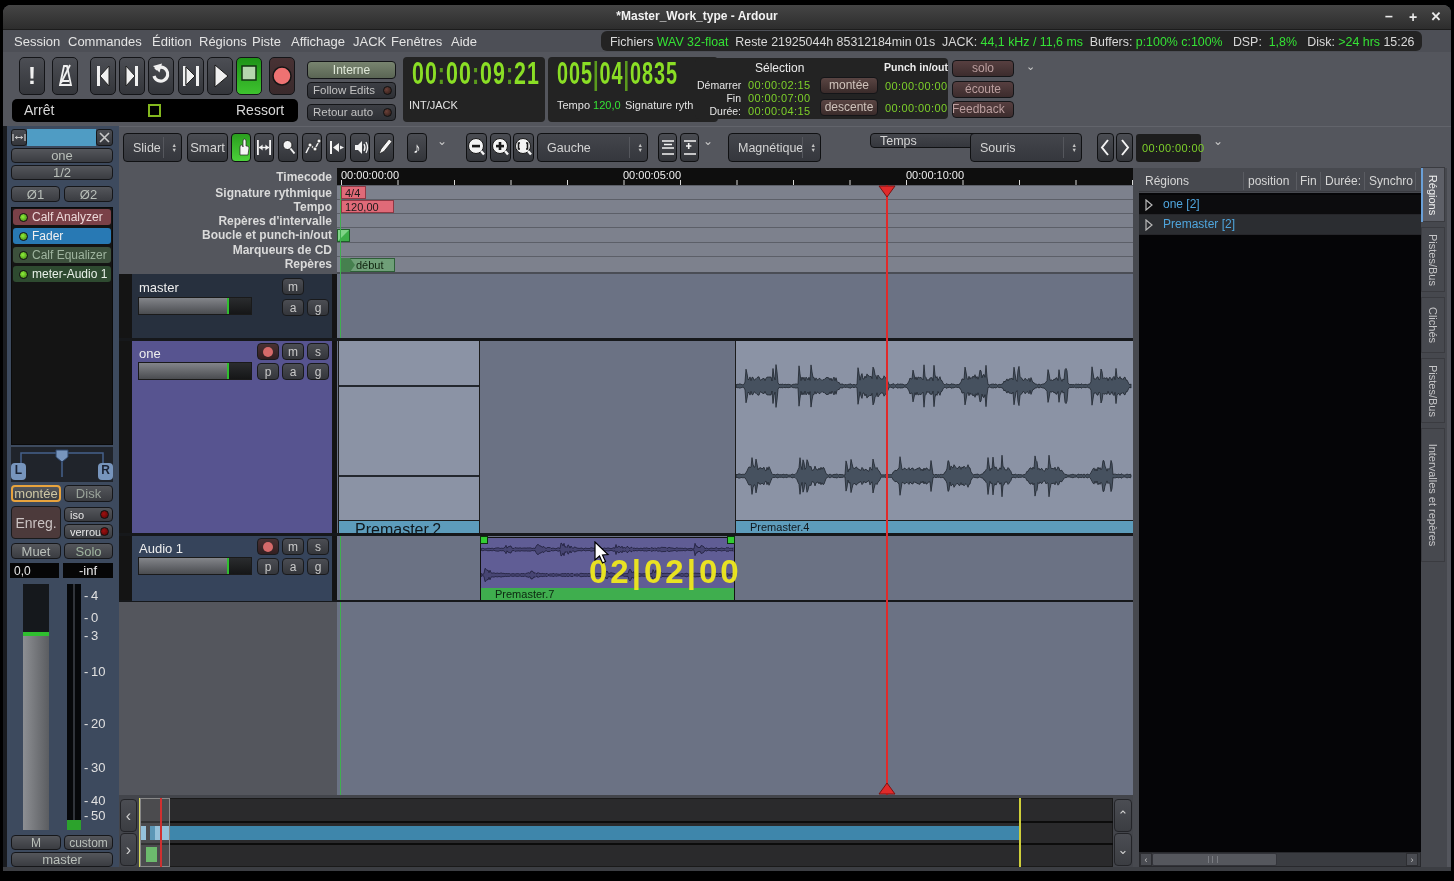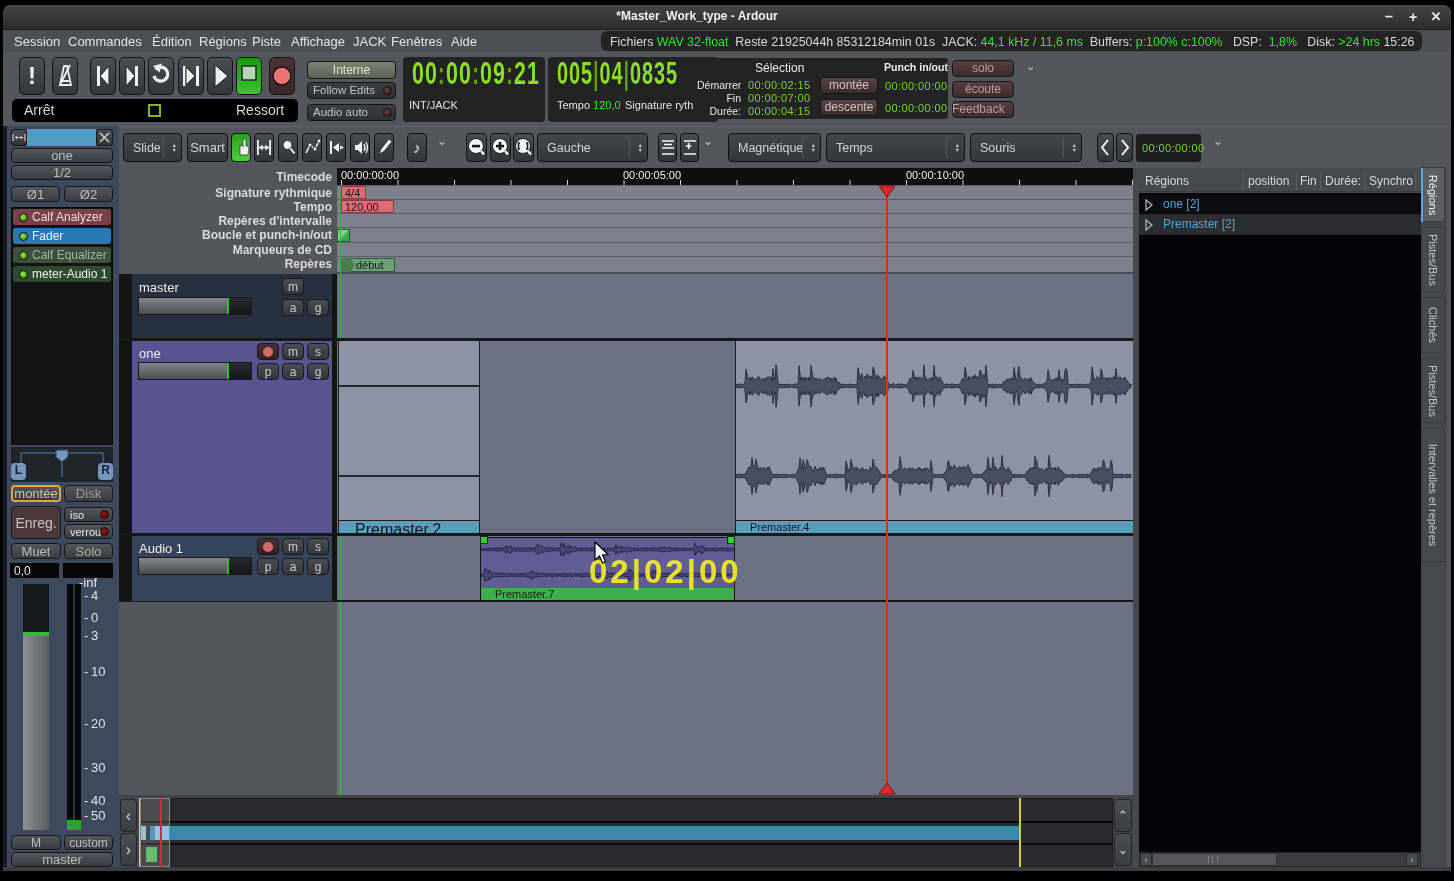--- a/index.html
+++ b/index.html
@@ -97,21 +97,21 @@
 <div class="ab" style="left:12px;top:99px;width:286px;height:23px;background:#000;border-radius:5px"></div>
 <div class="ab" style="left:24px;top:102px;font-size:14px;color:#d6d6d6">Arrêt</div>
 <div class="ab" style="left:148px;top:104px;width:13px;height:13px;background:#000;border:2px solid #83b71e"></div>
 <div class="ab" style="left:236px;top:102px;font-size:14px;color:#d6d6d6">Ressort</div>
 <div class="btn" style="left:307px;top:61px;width:89px;height:18px;background:linear-gradient(#78846f,#5a6554);border-radius:4px"></div>
 <div class="ab" style="left:307px;top:63px;width:89px;text-align:center;font-size:12px;color:#dfe8d8">Interne</div>
 <div class="btn" style="left:307px;top:82px;width:89px;height:17px;background:linear-gradient(#3c3e44,#2e3035);border-radius:4px"></div>
 <div class="ab" style="left:313px;top:84px;font-size:11.5px;color:#c2c2c2">Follow Edits</div>
 <div class="ab" style="left:383px;top:86px;width:9px;height:9px;border-radius:50%;background:radial-gradient(circle at 35% 35%, #6a4038, #2a1a16);border:1px solid #111"></div>
 <div class="btn" style="left:307px;top:104px;width:89px;height:17px;background:linear-gradient(#3c3e44,#2e3035);border-radius:4px"></div>
-<div class="ab" style="left:313px;top:106px;font-size:11.5px;color:#c2c2c2">Audio auto</div>
+<div class="ab" style="left:313px;top:106px;font-size:11.5px;color:#c2c2c2">Retour auto</div>
 <div class="ab" style="left:383px;top:108px;width:9px;height:9px;border-radius:50%;background:radial-gradient(circle at 35% 35%, #6a4038, #2a1a16);border:1px solid #111"></div>
 <div class="clockbg" style="left:403px;top:57px;width:142px;height:65px"></div>
 <div class="ab digits" style="left:412px;top:56px;font-size:31px;letter-spacing:1.5px;transform:scaleX(0.69);transform-origin:0 0">00<span style="color:#5a9a1d">:</span>00<span style="color:#5a9a1d">:</span>09<span style="color:#5a9a1d">:</span>21</div>
 <div class="ab" style="left:409px;top:99px;font-size:11px;color:#e2e2e2">INT/JACK</div>
 <div class="clockbg" style="left:548px;top:57px;width:170px;height:65px"></div>
 <div class="ab digits" style="left:557px;top:56px;font-size:31px;letter-spacing:1.5px;transform:scaleX(0.64);transform-origin:0 0">005<span style="color:#5a9a1d">|</span>04<span style="color:#5a9a1d">|</span>0835</div>
 <div class="ab" style="left:557px;top:99px;font-size:11px;color:#e2e2e2">Tempo <span style="color:#35e235">120,0</span></div>
 <div class="ab" style="left:625px;top:99px;font-size:11px;color:#e2e2e2;width:93px;overflow:hidden;white-space:nowrap">Signature ryth</div>
 <div class="clockbg" style="left:695px;top:58px;width:253px;height:61px"></div>
 <div class="ab" style="left:755px;top:61px;font-size:12px;color:#ececec">Sélection</div>
@@ -216,21 +216,21 @@
 <div class="tbtn" style="left:680px;top:133px;width:19px;height:29px;"></div>
 <svg class="ab" style="left:680px;top:133px" width="19" height="29" viewBox="0 0 19 29">
     <path d="M4 8 h12 M8.7 10 v6 M6 13 h5.4 M4 21 h12" stroke="#f4f4f4" stroke-width="1.6"></path>
   </svg>
 <div class="ab" style="left:703px;top:134px;font-size:12px;color:#c8c8c8">⌄</div>
 <div class="drop" style="left:728px;top:133px;width:93px;height:29px">
     <span class="lbl">Magnétique</span>
     <span class="dv"></span>
     <span class="spin">▲<br>▼</span>
   </div>
-<div class="drop" style="left:826px;top:133px;width:139px;height:29px">
+<div class="drop" style="left:870px;top:133px;width:139px;height:15px">
     <span class="lbl">Temps</span>
     <span class="dv"></span>
     <span class="spin">▲<br>▼</span>
   </div>
 <div class="drop" style="left:970px;top:133px;width:112px;height:29px">
     <span class="lbl">Souris</span>
     <span class="dv"></span>
     <span class="spin">▲<br>▼</span>
   </div>
 <div class="tbtn" style="left:1097px;top:133px;width:17px;height:29px;"></div>
@@ -282,21 +282,21 @@
 <div class="mxbtn" style="left:11px;top:485px;width:50px;height:17px;border:2px solid #e8a33d;color:#cdc6a4">montée</div>
 <div class="mxbtn" style="left:64px;top:485px;width:49px;height:17px;color:#9aa39a">Disk</div>
 <div class="ab" style="left:11px;top:506px;width:50px;height:33px;background:#4c3a3b;border:1px solid #191a1c;border-radius:4px;color:#cbc3c3;font-size:14px;display:flex;align-items:center;justify-content:center">Enreg.</div>
 <div class="mxbtn" style="left:64px;top:507px;width:49px;height:15px;color:#e6e6e6;font-size:11px;justify-content:flex-start;padding-left:5px">iso</div>
 <div class="ab" style="left:100px;top:510px;width:9px;height:9px;border-radius:50%;background:radial-gradient(circle at 40% 40%, #a01010, #500606);border:1px solid #111"></div>
 <div class="mxbtn" style="left:64px;top:524px;width:49px;height:15px;color:#e6e6e6;font-size:11px;justify-content:flex-start;padding-left:5px">verrou</div>
 <div class="ab" style="left:100px;top:527px;width:9px;height:9px;border-radius:50%;background:radial-gradient(circle at 40% 40%, #a01010, #500606);border:1px solid #111"></div>
 <div class="mxbtn" style="left:11px;top:543px;width:50px;height:16px">Muet</div>
 <div class="mxbtn" style="left:64px;top:543px;width:49px;height:16px;color:#9fb49f">Solo</div>
 <div class="ab" style="left:10px;top:563px;width:49px;height:15px;background:#060606;color:#e8e8e8;font-size:12px;padding:1px 8px 0 4px">0,0</div>
-<div class="ab" style="left:63px;top:563px;width:50px;height:15px;background:#060606;color:#e8e8e8;font-size:13px;text-align:center;padding-top:12px">-inf</div>
+<div class="ab" style="left:63px;top:563px;width:50px;height:15px;background:#060606;color:#e8e8e8;font-size:13px;text-align:center;padding-top:0">-inf</div>
 <div class="ab" style="left:23px;top:584px;width:26px;height:246px;background:#15181c"></div>
 <div class="ab" style="left:23px;top:632px;width:26px;height:4px;background:#2fbf2f"></div>
 <div class="ab" style="left:23px;top:636px;width:26px;height:194px;background:linear-gradient(90deg,#8d8f93,#5b5d61)"></div>
 <div class="ab" style="left:67px;top:584px;width:14px;height:246px;background:#06080a"></div>
 <div class="ab" style="left:73px;top:584px;width:2px;height:246px;background:#30343a"></div>
 <div class="ab" style="left:67px;top:820px;width:14px;height:10px;background:#2ca32c"></div>
 <div class="ab" style="left:84px;top:588px;font-size:13px;color:#e0e0e0">- 4</div>
 <div class="ab" style="left:84px;top:610px;font-size:13px;color:#e0e0e0">- 0</div>
 <div class="ab" style="left:84px;top:628px;font-size:13px;color:#e0e0e0">- 3</div>
 <div class="ab" style="left:84px;top:664px;font-size:13px;color:#e0e0e0">- 10</div>

